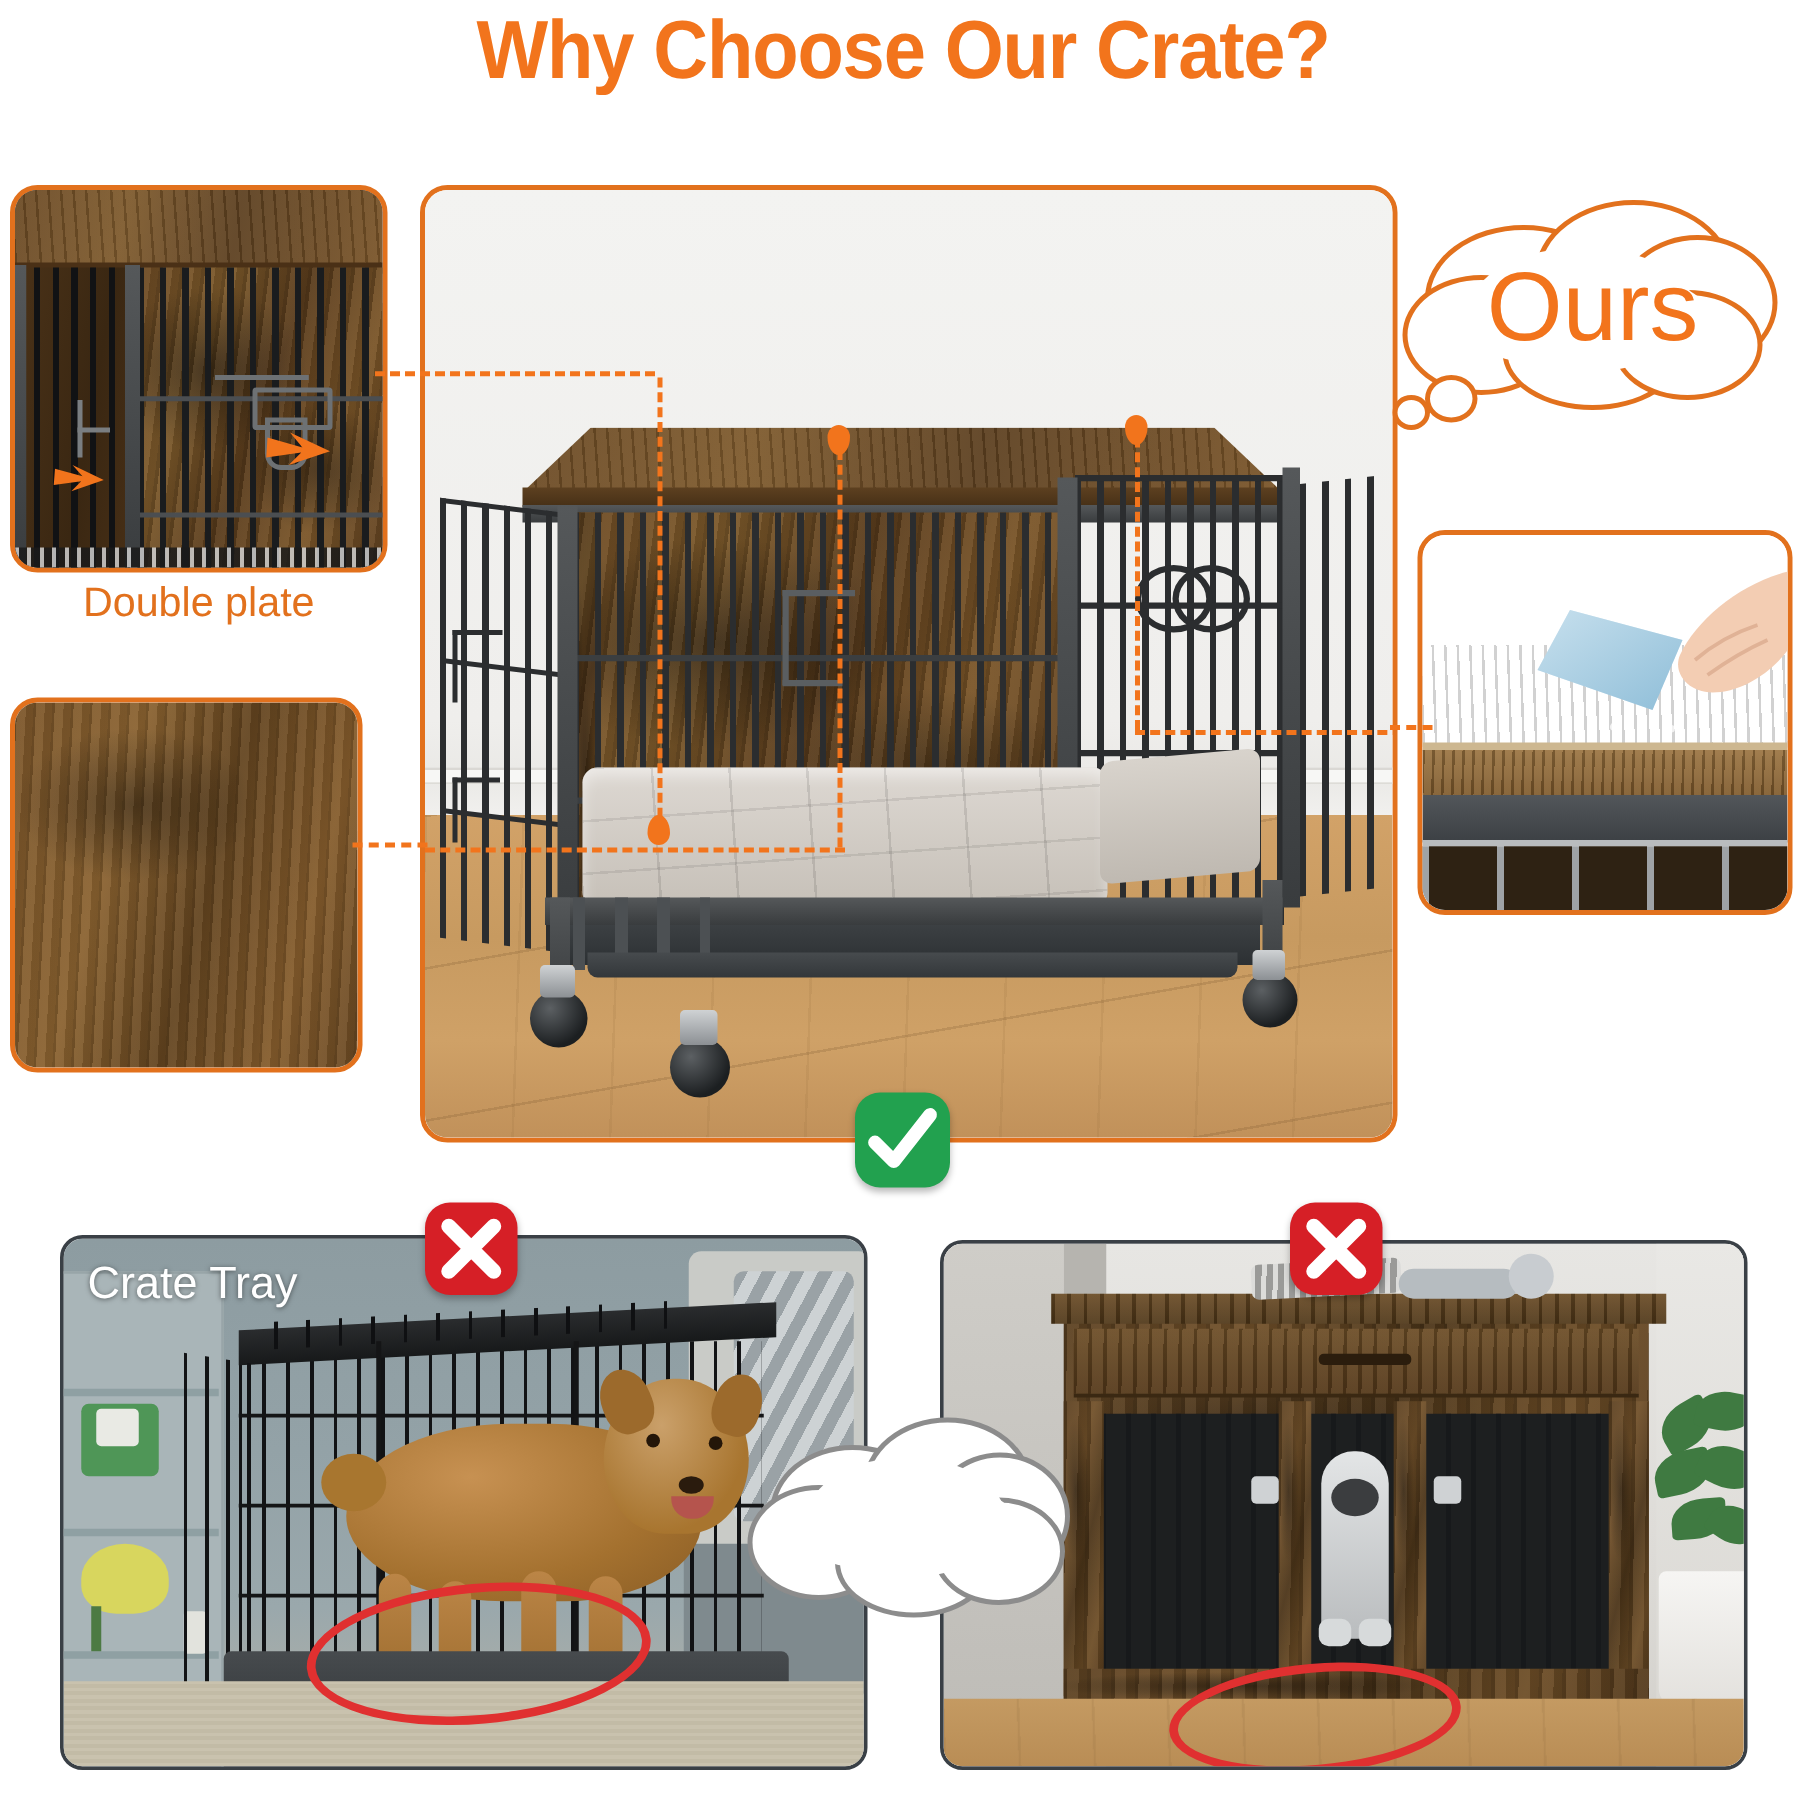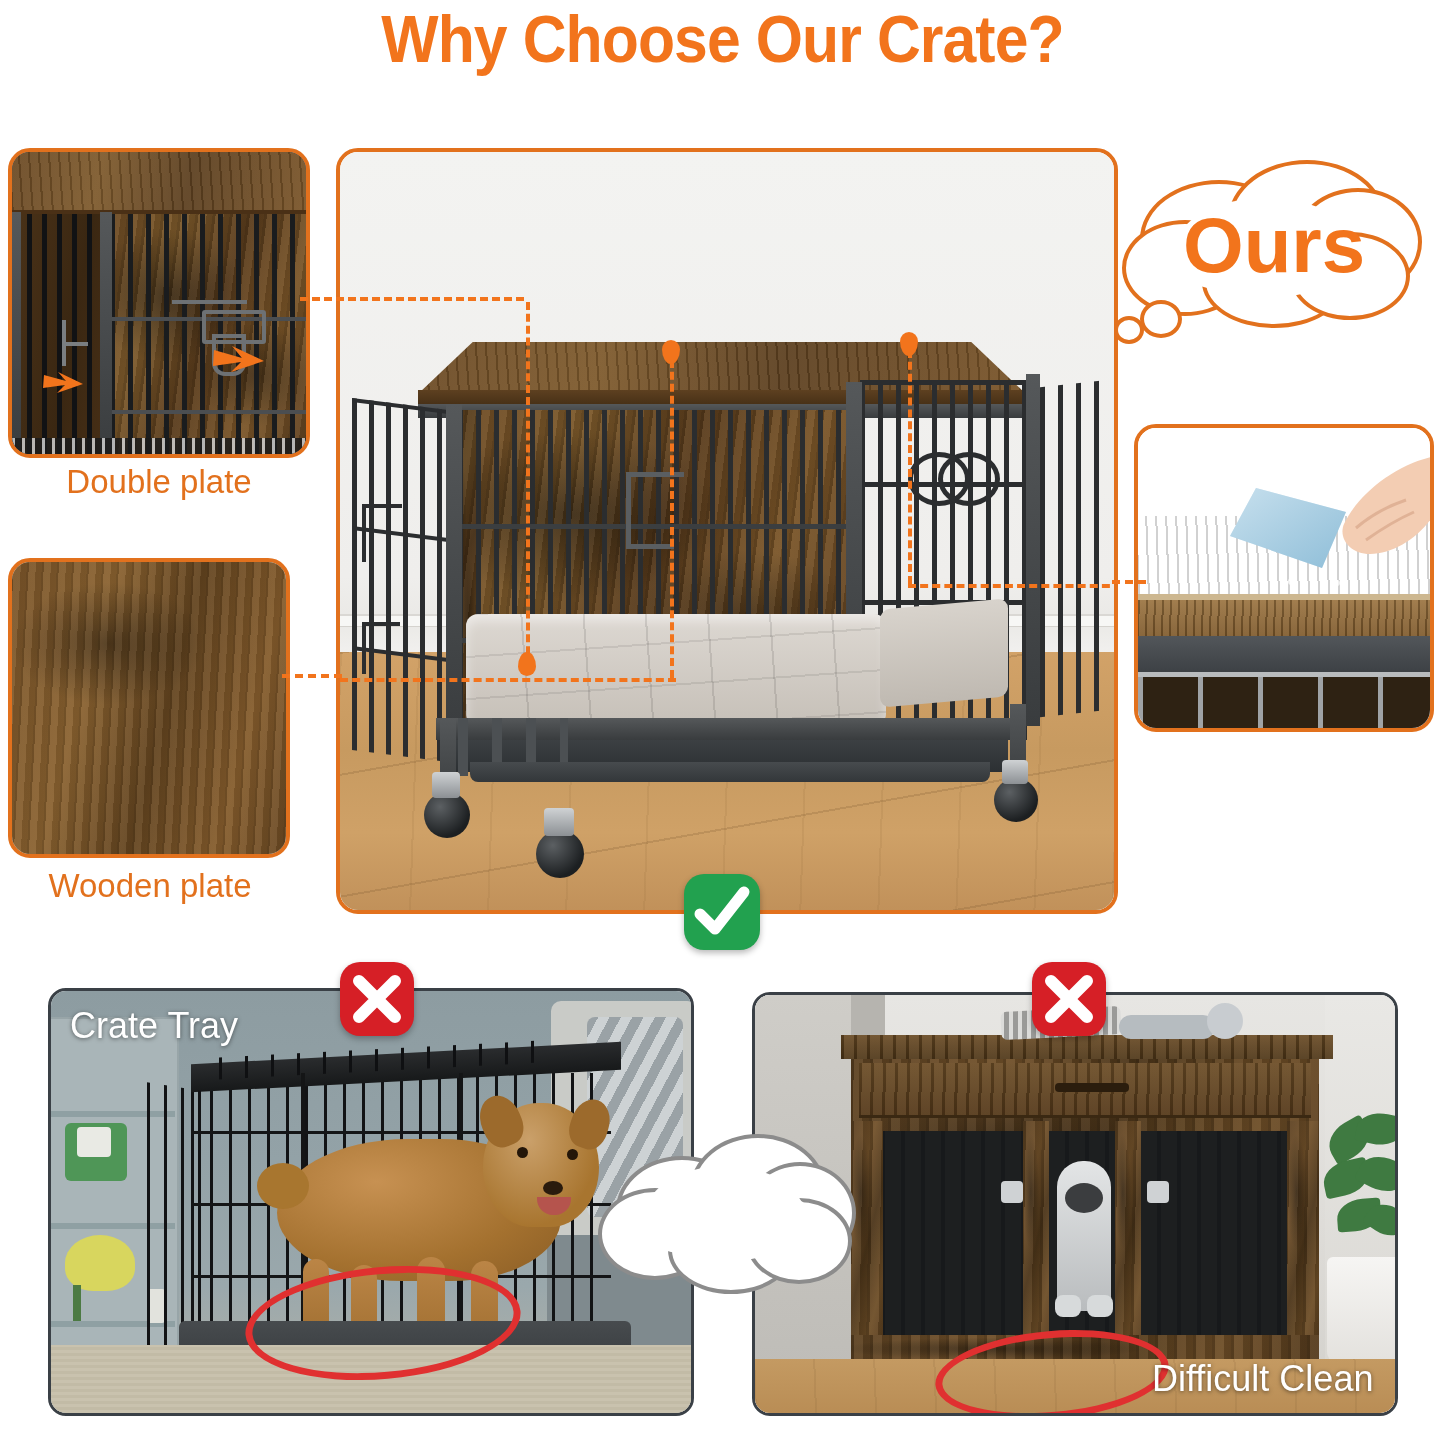--- a/index.html
+++ b/index.html
@@ -74,21 +74,21 @@
   .hdash{position:absolute;height:0;border-top:4px dashed #F2741C;}
   .vdash{position:absolute;width:0;border-left:4px dashed #F2741C;}
   .pin{position:absolute;width:18px;height:24px;background:#F2741C;border-radius:50% 50% 50% 50%/60% 60% 40% 40%;}
   .pin.d{border-radius:50% 50% 50% 50%/40% 40% 60% 60%;}
 
   
   .bubble{position:absolute;}
   .blob{position:absolute;border-radius:50%;background:#ffffff;}
   .bubble.ours .blob{border:4px solid #E2711D;}
   .bubble.others .blob{border:4px solid #8c8c8c;}
-  .bubble .txt{position:absolute;z-index:5;width:100%;text-align:center;font-weight:bold;}
+  .bubble .txt{position:absolute;z-index:5;width:100%;text-align:center;font-weight:normal;}
   .bubble.ours .txt{color:#F2741C;font-size:78px;line-height:78px;}
   .bubble.others .txt{color:#6e6e6e;font-size:62px;line-height:62px;}
   .dotc{position:absolute;border-radius:50%;background:#fff;}
   .bubble.ours .dotc{border:4px solid #E2711D;}
 
   
   .badge{position:absolute;border-radius:20px;}
   .badge.ok{background:#22a14f;box-shadow:0 3px 6px rgba(0,0,0,.28);}
   .badge.no{background:#d61f26;box-shadow:0 3px 6px rgba(0,0,0,.28);}
   .badge svg{display:block;}
@@ -178,21 +178,20 @@
 
       <div style="position:absolute;left:0;bottom:0;width:100%;height:16px;
           background:repeating-linear-gradient(90deg,#cfcfcf 0 3px,#1a1a1a 3px 10px);opacity:.85;"></div>
     </div>
   </div>
   <div class="cap" style="left:8px;top:462px;width:302px;">Double plate</div>
 
   <div class="panel ofr" style="left:8px;top:558px;width:282px;height:300px;">
     <div class="ph wood2"></div>
   </div>
-  <div class="cap" style="left:0px;top:866px;width:300px;">Wooden plate</div>
 
   <div class="panel ofr" style="left:1134px;top:424px;width:300px;height:308px;">
     <div class="ph" style="background:#ffffff;">
 
       <div class="woodtop" style="position:absolute;left:0;top:88px;width:100%;height:82px;
             background-image:repeating-linear-gradient(88deg,rgba(0,0,0,.18) 0 2px,rgba(255,255,255,.07) 2px 10px);"></div>
       <div style="position:absolute;left:0;top:166px;width:100%;height:7px;background:#cdb790;"></div>
 
       <div style="position:absolute;left:0;top:172px;width:100%;height:36px;
           background:repeating-linear-gradient(92deg,rgba(0,0,0,.22) 0 2px,rgba(255,255,255,.08) 2px 8px),
@@ -471,21 +470,20 @@
       <div class="ovalred" style="left:180px;top:336px;width:220px;height:74px;"></div>
     </div>
   </div>
 
   <div class="badge no" style="left:1032px;top:962px;width:74px;height:74px;">
     <svg width="74" height="74" viewBox="0 0 74 74">
       <path d="M19 19 L55 55 M55 19 L19 55" stroke="#ffffff" stroke-width="12" stroke-linecap="round"></path>
     </svg>
   </div>
 
-  <div class="lbl-white" style="left:1152px;top:1358px;">Difficult Clean</div>
 
   <div class="bubble others" style="left:598px;top:1128px;width:260px;height:176px;">
     <div class="blob" style="left:18px;top:28px;width:124px;height:100px;"></div>
     <div class="blob" style="left:92px;top:6px;width:128px;height:104px;"></div>
     <div class="blob" style="left:146px;top:34px;width:104px;height:94px;"></div>
     <div class="blob" style="left:0px;top:60px;width:106px;height:84px;"></div>
     <div class="blob" style="left:70px;top:78px;width:118px;height:80px;"></div>
     <div class="blob" style="left:148px;top:70px;width:98px;height:78px;"></div>
     <div class="blob" style="left:30px;top:54px;width:186px;height:76px;border:none;"></div>
     <div class="blob" style="left:48px;top:38px;width:158px;height:96px;border:none;"></div>

